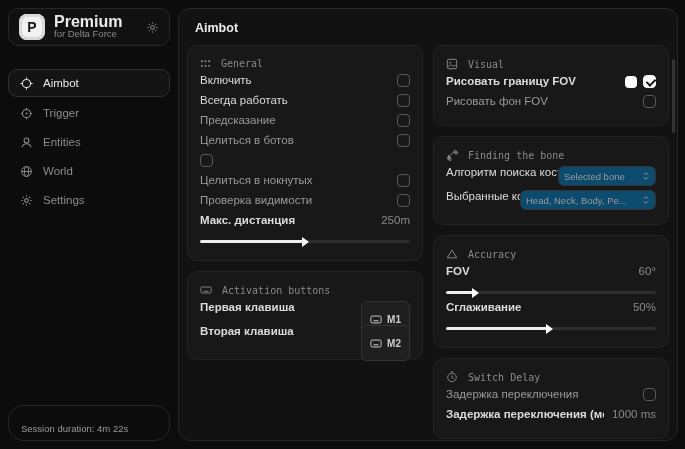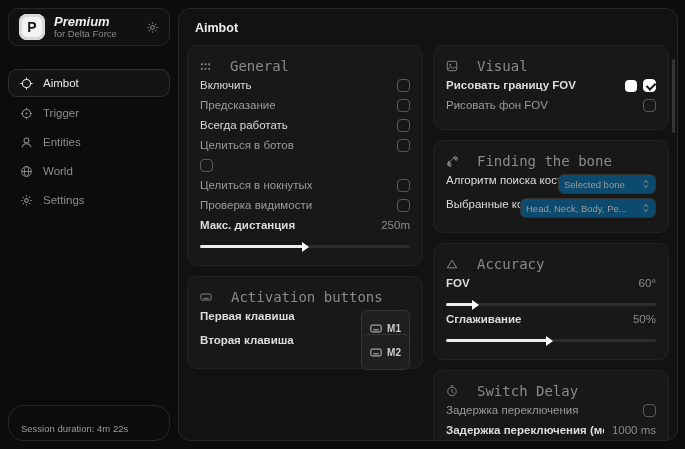--- a/index.html
+++ b/index.html
@@ -15,21 +15,21 @@
     position:absolute; left:8px; top:8px; width:162px; height:38px;
     border:1px solid #272727; border-radius:10px; background:#111;
     display:flex; align-items:center; padding:0 10px; gap:9px;
   }
   .logo {
     width:26px; height:26px; border-radius:8px; background:#f2f2f2;
     color:#161616; font-weight:bold; font-size:14px;
     display:flex; align-items:center; justify-content:center; flex:none;
     box-shadow: inset 0 0 0 3px #d9d9d9;
   }
-  .prod-name { font-size:13px; font-weight:bold; color:#ececec; line-height:12px;font-style:italic; }
+  .prod-name { font-size:16px; font-weight:bold; color:#ececec; line-height:12px; }
   .prod-sub  { font-size:9.5px;  color:#8a8a8a; line-height:11px; }
   .sb-gear { margin-left:auto; color:#7a7a7a; display:flex; }
   .category { margin:12px 0 4px 16px; font-size:9.5px; color:#6d6d6d; }
   .sb-items { position:absolute; top:66px; left:0; right:0; }
   .sb-item {
     display:flex; align-items:center; gap:10px; height:26px;
     margin:3px 8px; padding:0 11px; border-radius:9px;
     border:1px solid transparent; color:#8c8c8c; cursor:pointer;
   }
   .sb-item.selected { height:28px; border-color:#2f2f2f; background:#141414; color:#e8e8e8; }
@@ -47,22 +47,22 @@
     overflow:hidden;
   }
   .panel-title { height:34px; display:flex; align-items:center; padding:4px 16px 0; font-weight:bold; font-size:12.5px; color:#ececec; }
   .columns { display:flex; gap:10px; padding:2px 8px 0; }
   .col { flex:1; min-width:0; }
   .card {
     background:#181818; border:1px solid #232323; border-radius:10px;
     padding:6px 12px 10px; margin-bottom:10px;
   }
   .card-header {
-    display:flex; align-items:center; gap:19px; padding:6px 0 5px;
-    font-family:"DejaVu Sans Mono", monospace; font-size:14px; color:#8a8a8a;
+    display:flex; align-items:center; gap:10px; padding:6px 0 5px;
+    font-family:"DejaVu Sans Mono", monospace; font-size:10px; color:#8a8a8a;
   }
   .card-header .icn { display:flex; color:#8a8a8a; }
   .row { display:flex; align-items:flex-start; justify-content:space-between; height:20px; color:#9a9a9a; }
   .row.tall { height:24px; }
   .row.bright { color:#dcdcdc; }
   .row.bold .label { font-weight:bold; }
   .label { white-space:nowrap; overflow:hidden; }
   .value { color:#8a8a8a; flex:none; padding-left:8px; }
   .controls { display:flex; align-items:center; gap:6px; flex:none; }
   
@@ -198,26 +198,26 @@
                   <rect x="9" y="7.5" width="2" height="2" rx="0.5"></rect>
               </svg>
             </span>
             <span>General</span>
           </div>
 
           <div class="row bright">
             <span class="label">Включить</span>
             <span class="checkbox"></span>
           </div>
-          <div class="row">
-            <span class="label">Предсказание</span>
-            <span class="checkbox"></span>
-          </div>
           <div class="row bright">
             <span class="label">Всегда работать</span>
+            <span class="checkbox"></span>
+          </div>
+          <div class="row">
+            <span class="label">Предсказание</span>
             <span class="checkbox"></span>
           </div>
           <div class="row">
             <span class="label">Целиться в ботов</span>
             <span class="checkbox"></span>
           </div>
           <div class="row">
             <span class="checkbox"></span>
           </div>
           <div class="row">

